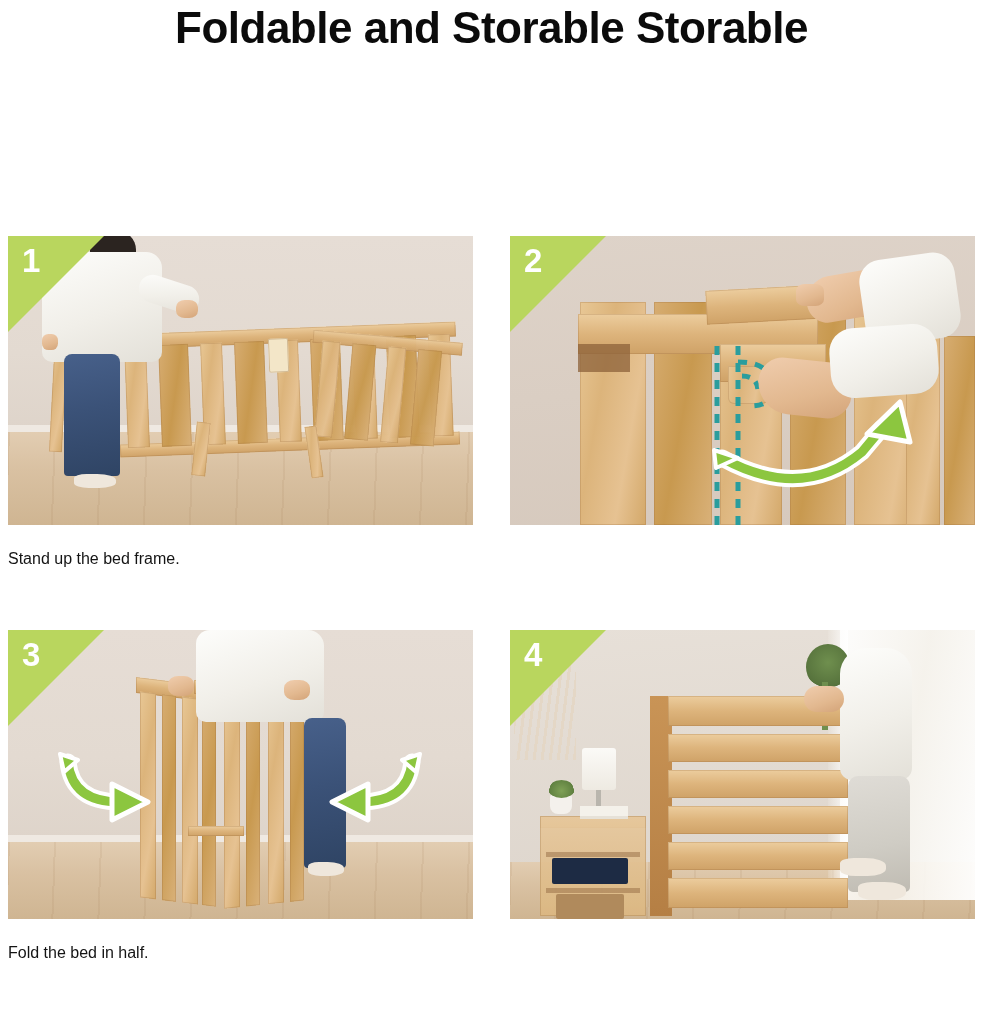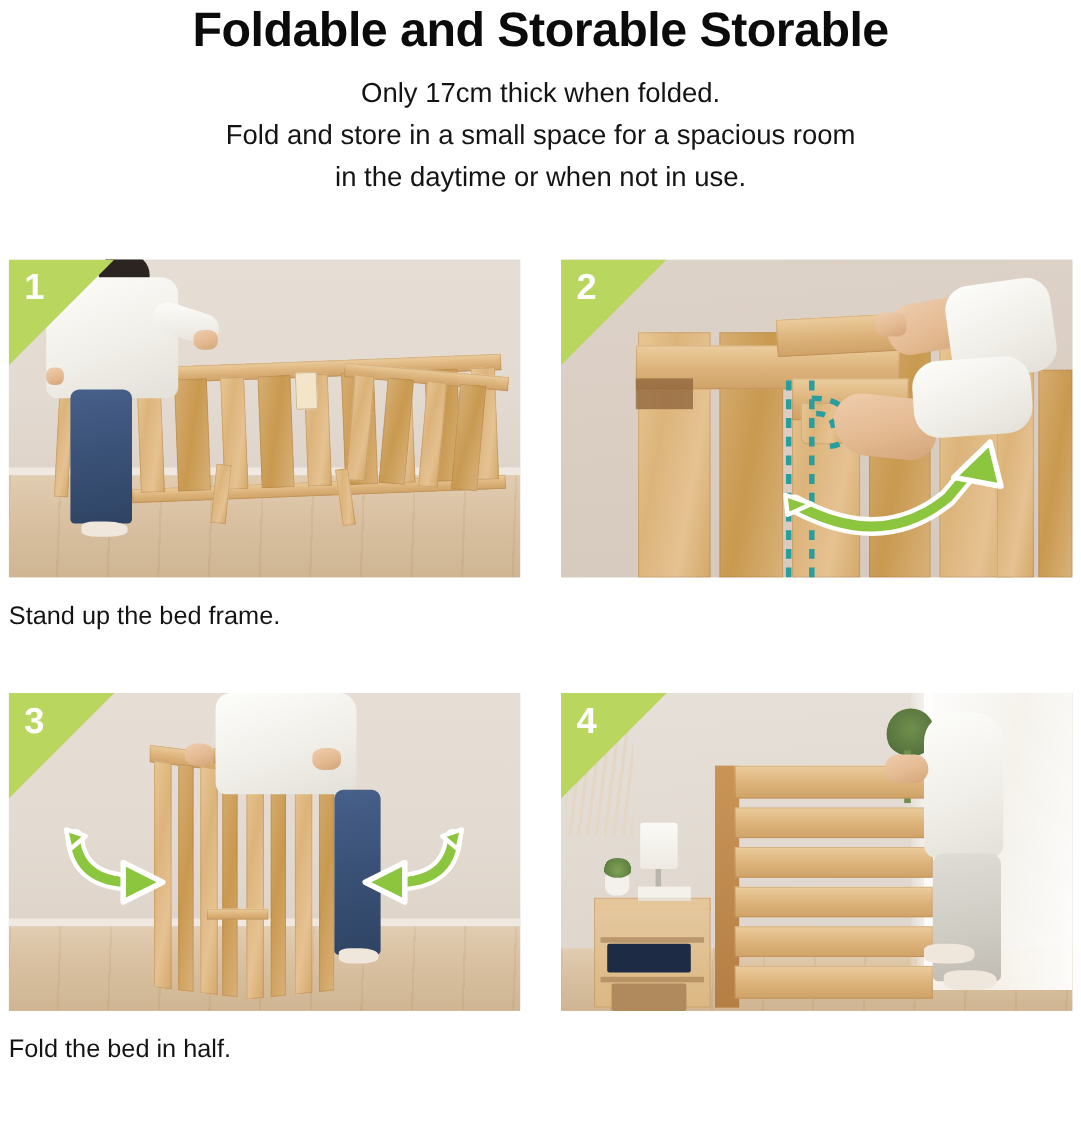--- a/index.html
+++ b/index.html
@@ -87,21 +87,21 @@
     position: absolute;
     left: 14px;
     top: 6px;
     font-size: 33px;
     font-weight: bold;
     color: #ffffff;
     line-height: 38px;
   }
 
   .step-caption {
-    font-size: 23px;
+    font-size: 16px;
     line-height: 32px;
     color: #141414;
     padding-top: 18px;
     font-weight: 400;
   }
 
   
   .scene { position: absolute; inset: 0; }
   .wall {
     position: absolute; left: 0; top: 0; right: 0;
@@ -201,25 +201,20 @@
     background: repeating-linear-gradient(97deg,
       #e4d7c6 0px, #e4d7c6 3px,
       rgba(255,255,255,0) 3px, rgba(255,255,255,0) 8px);
   }
 </style>
 </head>
 <body>
 
 <div class="header">
   <h1 class="page-title">Foldable and Storable Storable</h1>
-  <div class="subtitle">
-    <span class="subtitle-line">Only 17cm thick when folded.</span>
-    <span class="subtitle-line">Fold and store in a small space for a spacious room</span>
-    <span class="subtitle-line">in the daytime or when not in use.</span>
-  </div>
 </div>
 
 <div class="steps-grid">
 
   <div class="step">
     <div class="step-photo">
       <div class="scene">
         <div class="wall" style="height:196px;"></div>
         <div class="baseboard" style="top:189px;"></div>
         <div class="floor" style="top:196px;"></div>

